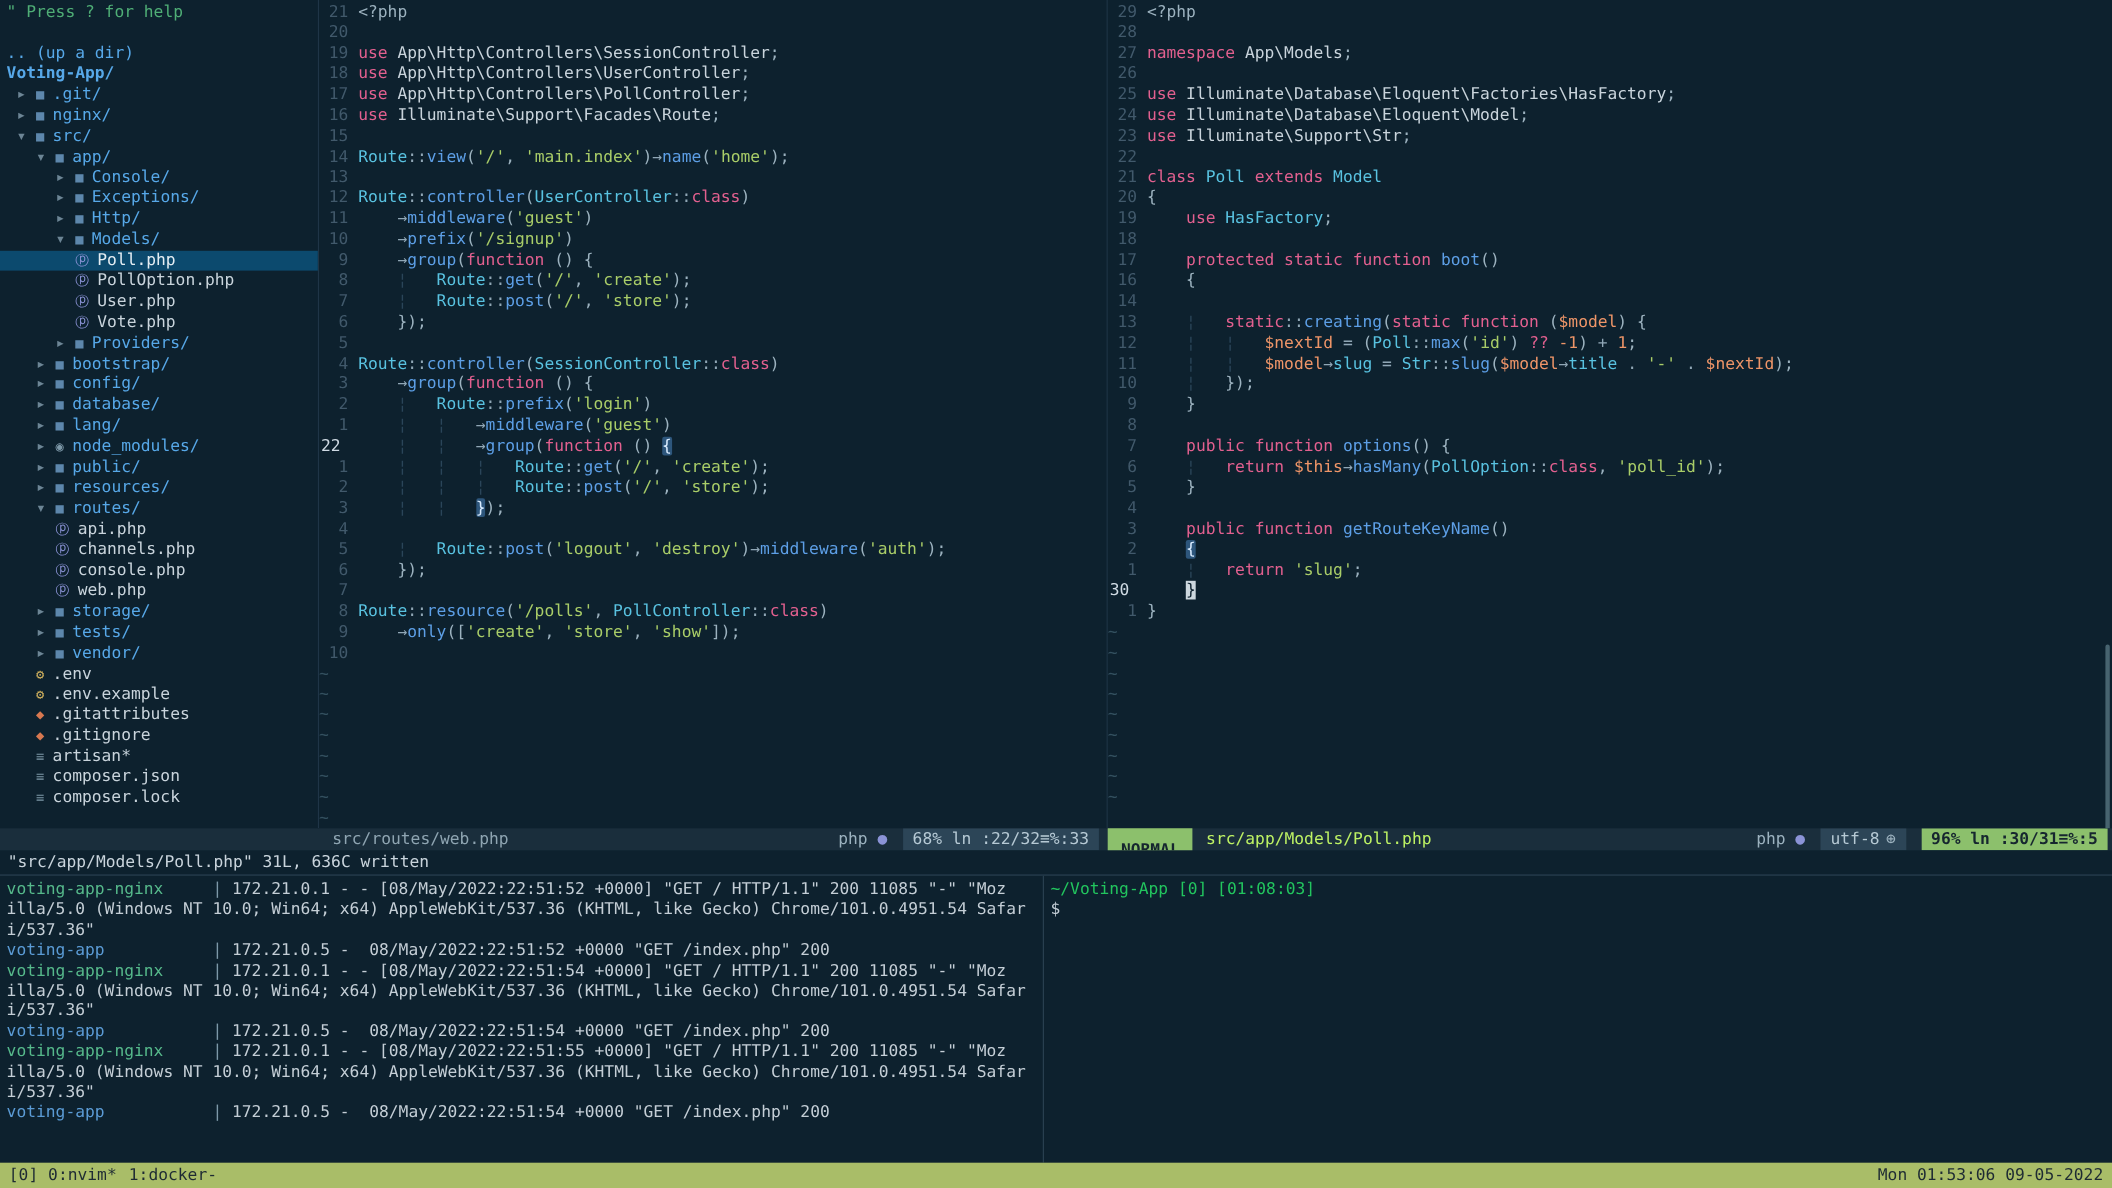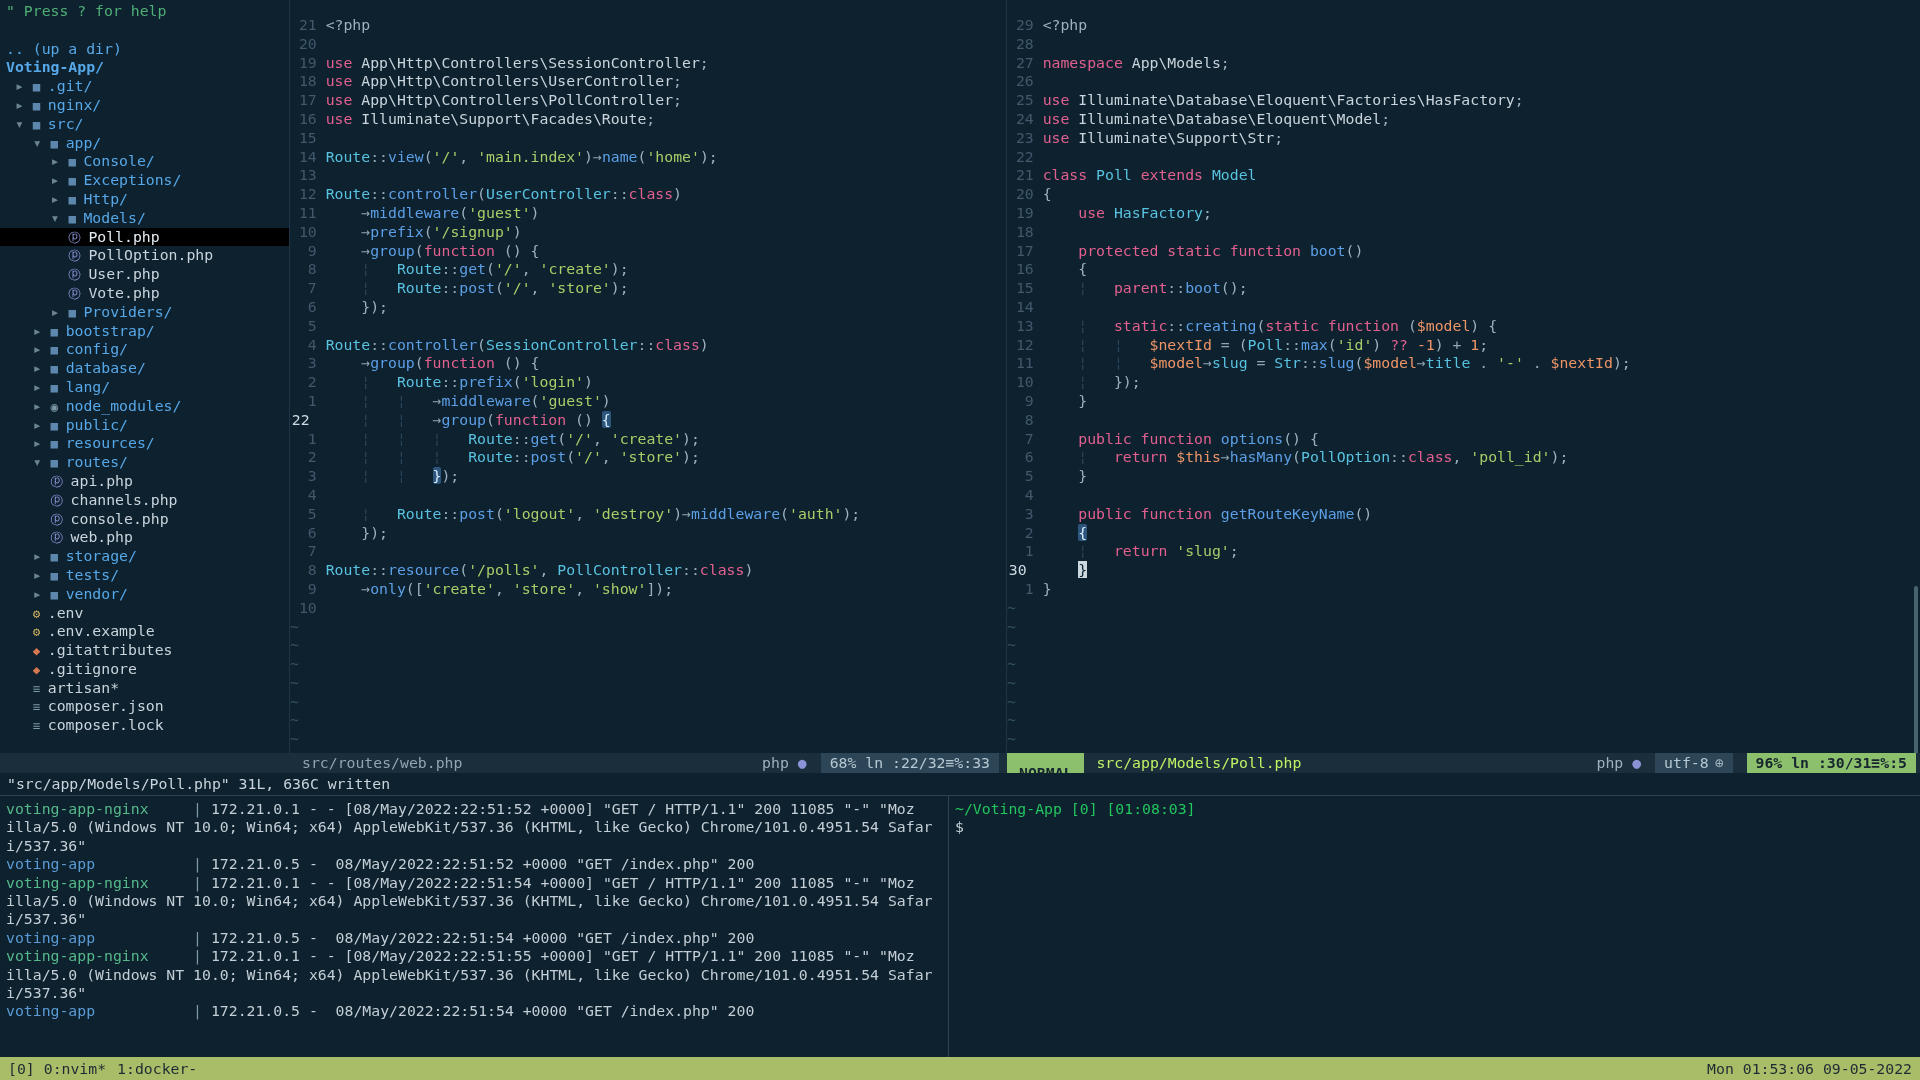--- a/index.html
+++ b/index.html
@@ -4,36 +4,36 @@
 <style>
   *{margin:0;padding:0;box-sizing:border-box}
   html,body{width:1920px;height:1080px;overflow:hidden;background:#0d212e}
   body{font-family:"DejaVu Sans Mono",monospace;font-size:14.8px;color:#c9d4dc}
   .screen{width:1920px;height:1080px;display:flex;flex-direction:column}
 
   
   .editor-row{display:flex;height:753px;overflow:hidden;position:relative}
   .tree-pane{width:290px;border-right:1px solid #1f3547;padding-top:2px;overflow:hidden}
   .trow{height:18.8px;line-height:18.8px;white-space:pre;padding-left:6px}
-  .trow.sel{background:#000000}
+  .trow.sel{background:#0c4a6e}
   .trow.sel .lb{color:#e4edf3}
   .arr{color:#6c8595}
   .ic{font-size:12.5px}
   .ic-folder{color:#5d87ac}
   .ic-php{color:#8b93d6}
   .ic-gear{color:#d0b15e}
   .ic-git{color:#d77850}
   .ic-node{color:#7d98a8}
   .ic-file{color:#7d98a8}
   .lb.green{color:#4fae76}
   .lb.blue{color:#57a8e8}
   .lb.blue-bold{color:#57a8e8;font-weight:bold}
   .lb.file{color:#c9d4dc}
 
-  .code-pane{padding-top:16px;overflow:hidden}
+  .code-pane{padding-top:2px;overflow:hidden}
   .pane-web{width:717px;border-right:1px solid #1f3547}
   .pane-poll{flex:1}
   .cline{height:18.8px;line-height:18.8px;white-space:pre}
   .gut{display:inline-block;width:3ch;text-align:right;margin-right:1ch;color:#41596b}
   .gut.gcur{text-align:left;padding-left:0.2ch;color:#cfdae3}
   .nb{color:#33505f}
   .kw{color:#e2608f}
   .ty{color:#59c2e0}
   .fn{color:#5d9fe6}
   .st{color:#a9cd68}
@@ -186,21 +186,20 @@
           <div class="cline"><span class="gut">25</span><span class="kw">use</span><span class="fg"> Illuminate\Database\Eloquent\Factories\HasFactory</span><span class="pu">;</span></div>
           <div class="cline"><span class="gut">24</span><span class="kw">use</span><span class="fg"> Illuminate\Database\Eloquent\Model</span><span class="pu">;</span></div>
           <div class="cline"><span class="gut">23</span><span class="kw">use</span><span class="fg"> Illuminate\Support\Str</span><span class="pu">;</span></div>
           <div class="cline"><span class="gut">22</span></div>
           <div class="cline"><span class="gut">21</span><span class="kw">class</span><span class="ty"> Poll</span><span class="kw"> extends</span><span class="ty"> Model</span></div>
           <div class="cline"><span class="gut">20</span><span class="pu">{</span></div>
           <div class="cline"><span class="gut">19</span><span class="fg">    </span><span class="kw">use</span><span class="ty"> HasFactory</span><span class="pu">;</span></div>
           <div class="cline"><span class="gut">18</span></div>
           <div class="cline"><span class="gut">17</span><span class="fg">    </span><span class="kw">protected static function</span><span class="fn"> boot</span><span class="pu">()</span></div>
           <div class="cline"><span class="gut">16</span><span class="fg">    </span><span class="pu">{</span></div>
-          <div class="cline"><span class="gut">15</span><span class="ig">    ¦   </span><span class="kw">parent</span><span class="op">::</span><span class="fn">boot</span><span class="pu">();</span></div>
           <div class="cline"><span class="gut">14</span></div>
           <div class="cline"><span class="gut">13</span><span class="ig">    ¦   </span><span class="kw">static</span><span class="op">::</span><span class="fn">creating</span><span class="pu">(</span><span class="kw">static function </span><span class="pu">(</span><span class="va">$model</span><span class="pu">) {</span></div>
           <div class="cline"><span class="gut">12</span><span class="ig">    ¦   ¦   </span><span class="va">$nextId</span><span class="op"> = </span><span class="pu">(</span><span class="ty">Poll</span><span class="op">::</span><span class="fn">max</span><span class="pu">(</span><span class="st">'id'</span><span class="pu">)</span><span class="kw"> ?? </span><span class="nu">-1</span><span class="pu">)</span><span class="op"> + </span><span class="nu">1</span><span class="pu">;</span></div>
           <div class="cline"><span class="gut">11</span><span class="ig">    ¦   ¦   </span><span class="va">$model</span><span class="op">→</span><span class="ty">slug</span><span class="op"> = </span><span class="ty">Str</span><span class="op">::</span><span class="fn">slug</span><span class="pu">(</span><span class="va">$model</span><span class="op">→</span><span class="ty">title</span><span class="op"> . </span><span class="st">'-'</span><span class="op"> . </span><span class="va">$nextId</span><span class="pu">);</span></div>
           <div class="cline"><span class="gut">10</span><span class="ig">    ¦   </span><span class="pu">});</span></div>
           <div class="cline"><span class="gut">9</span><span class="fg">    </span><span class="pu">}</span></div>
           <div class="cline"><span class="gut">8</span></div>
           <div class="cline"><span class="gut">7</span><span class="fg">    </span><span class="kw">public function</span><span class="fn"> options</span><span class="pu">() {</span></div>
           <div class="cline"><span class="gut">6</span><span class="ig">    ¦   </span><span class="kw">return</span><span class="va"> $this</span><span class="op">→</span><span class="fn">hasMany</span><span class="pu">(</span><span class="ty">PollOption</span><span class="op">::</span><span class="kw">class</span><span class="pu">, </span><span class="st">'poll_id'</span><span class="pu">);</span></div>
           <div class="cline"><span class="gut">5</span><span class="fg">    </span><span class="pu">}</span></div>

